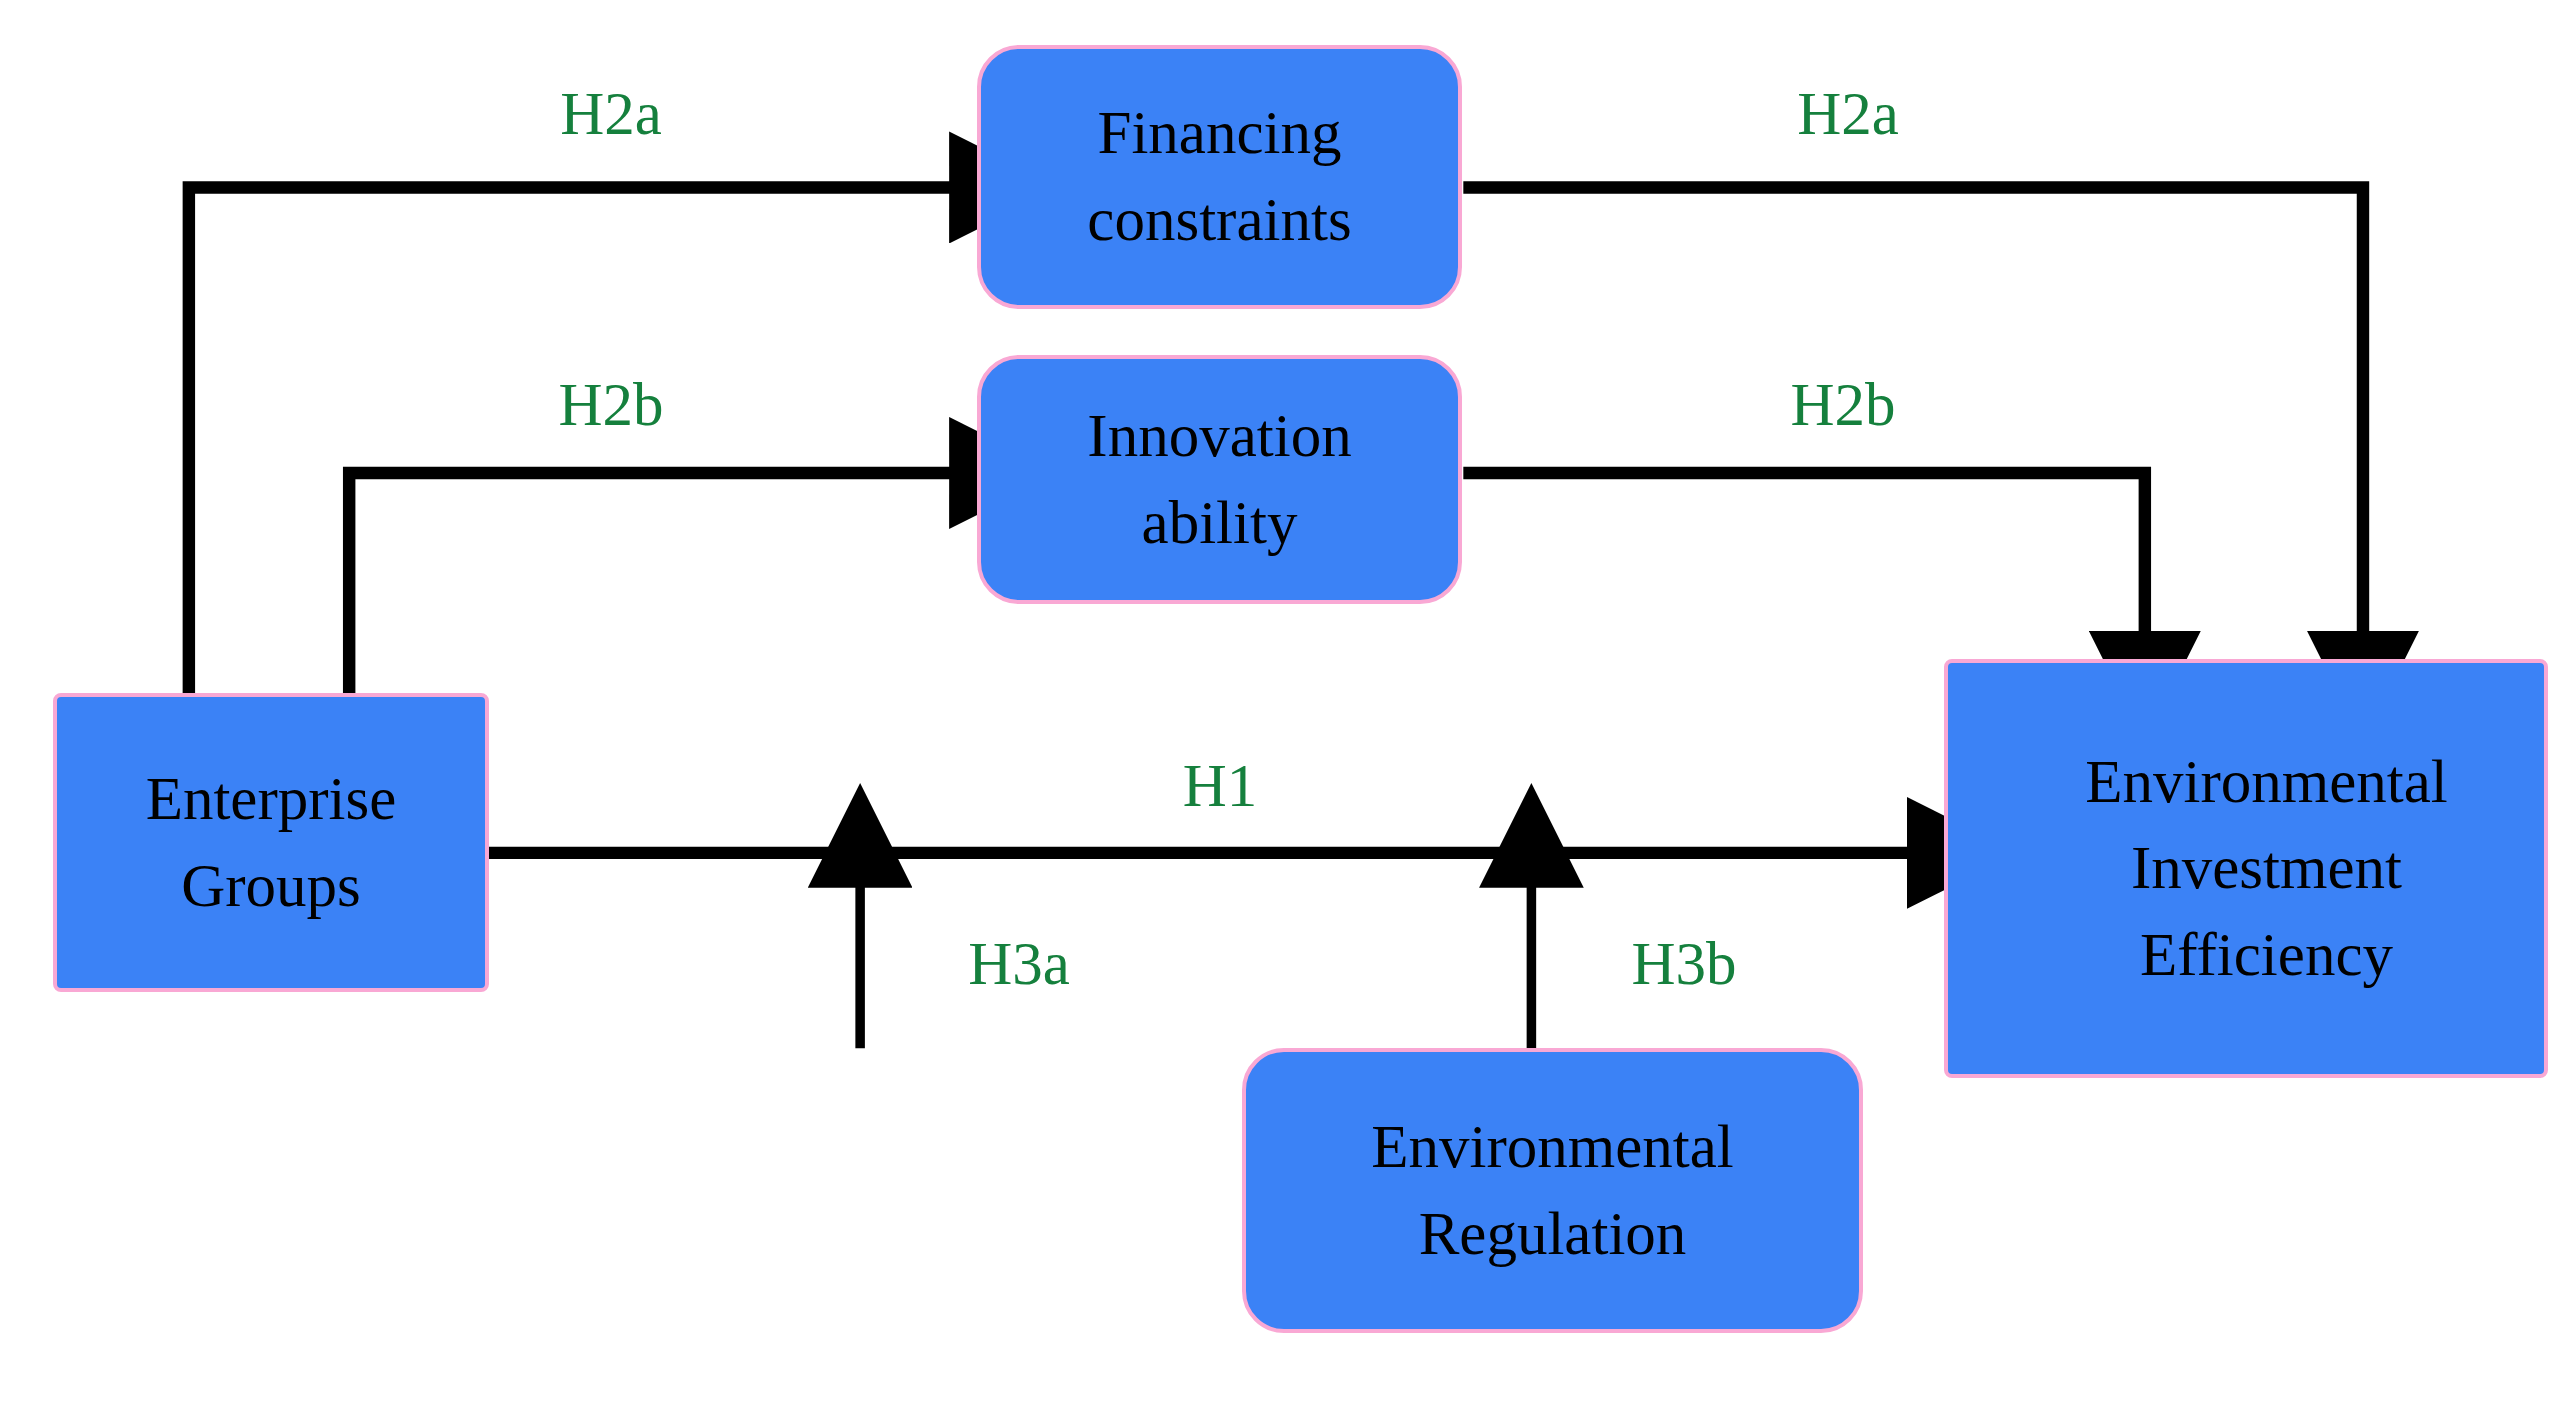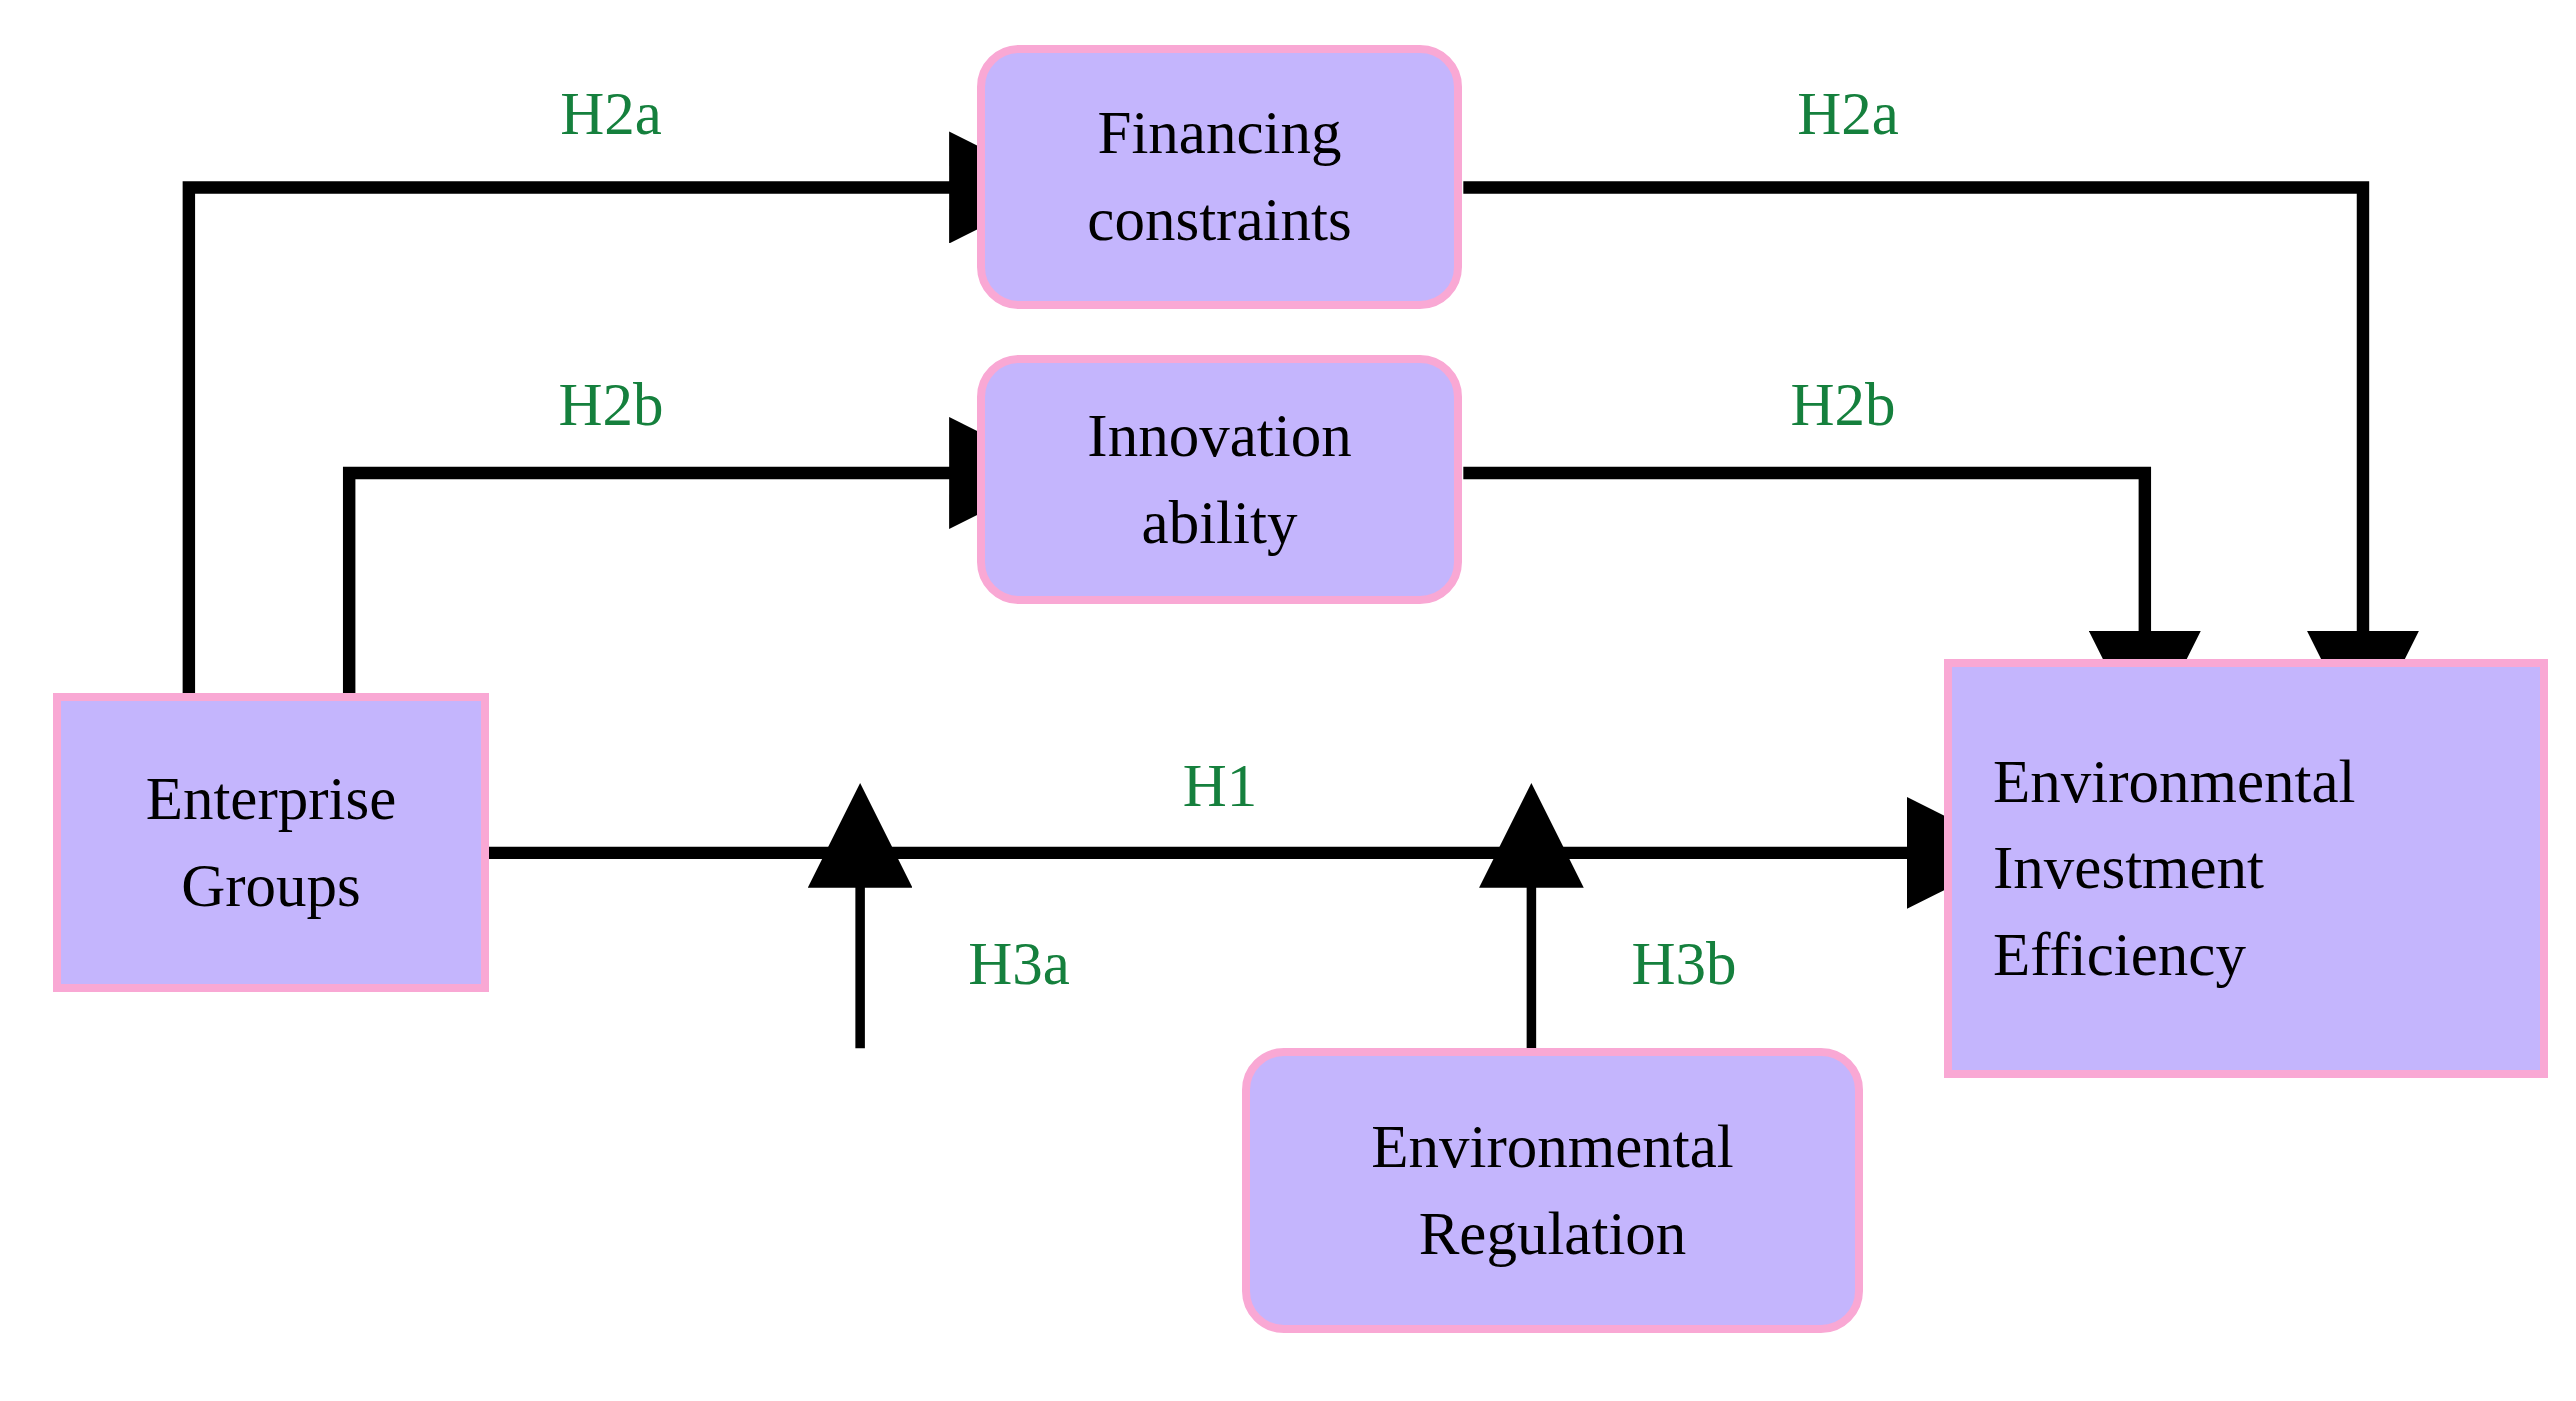--- a/index.html
+++ b/index.html
@@ -18,29 +18,30 @@
   #wires {
     position: absolute;
     left: 0;
     top: 0;
     width: 2576px;
     height: 1402px;
   }
   .node {
     position: absolute;
     box-sizing: border-box;
-    background: #c4b5fd;
-    border: 8px solid #f9a8d4;
+    background: #3b82f6;
+    border: 4px solid #f9a8d4;
     display: flex;
     flex-direction: column;
     justify-content: center;
     color: #000000;
     z-index: 5;
+    align-items: center;
   }
-  .node.sharp { border-radius: 0; }
+  .node.sharp { border-radius: 8px; }
   .node.round { border-radius: 42px; }
   .node .line {
     display: block;
     white-space: nowrap;
     font-size: 61px;
     line-height: 1.42;
   }
   .node.center .line { text-align: center; }
   .node.leftal { padding-left: 41px; }
   .node.leftal .line { text-align: left; }

